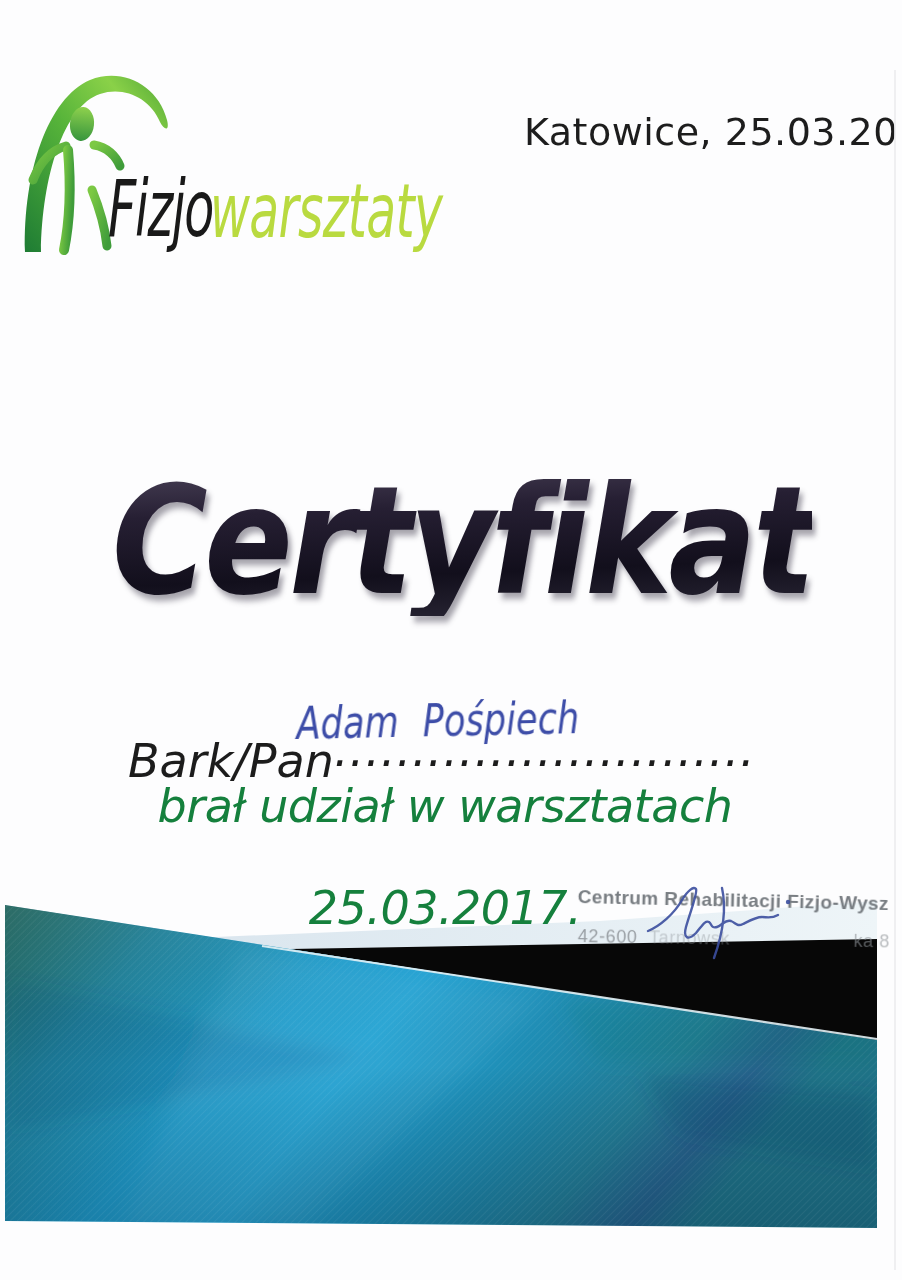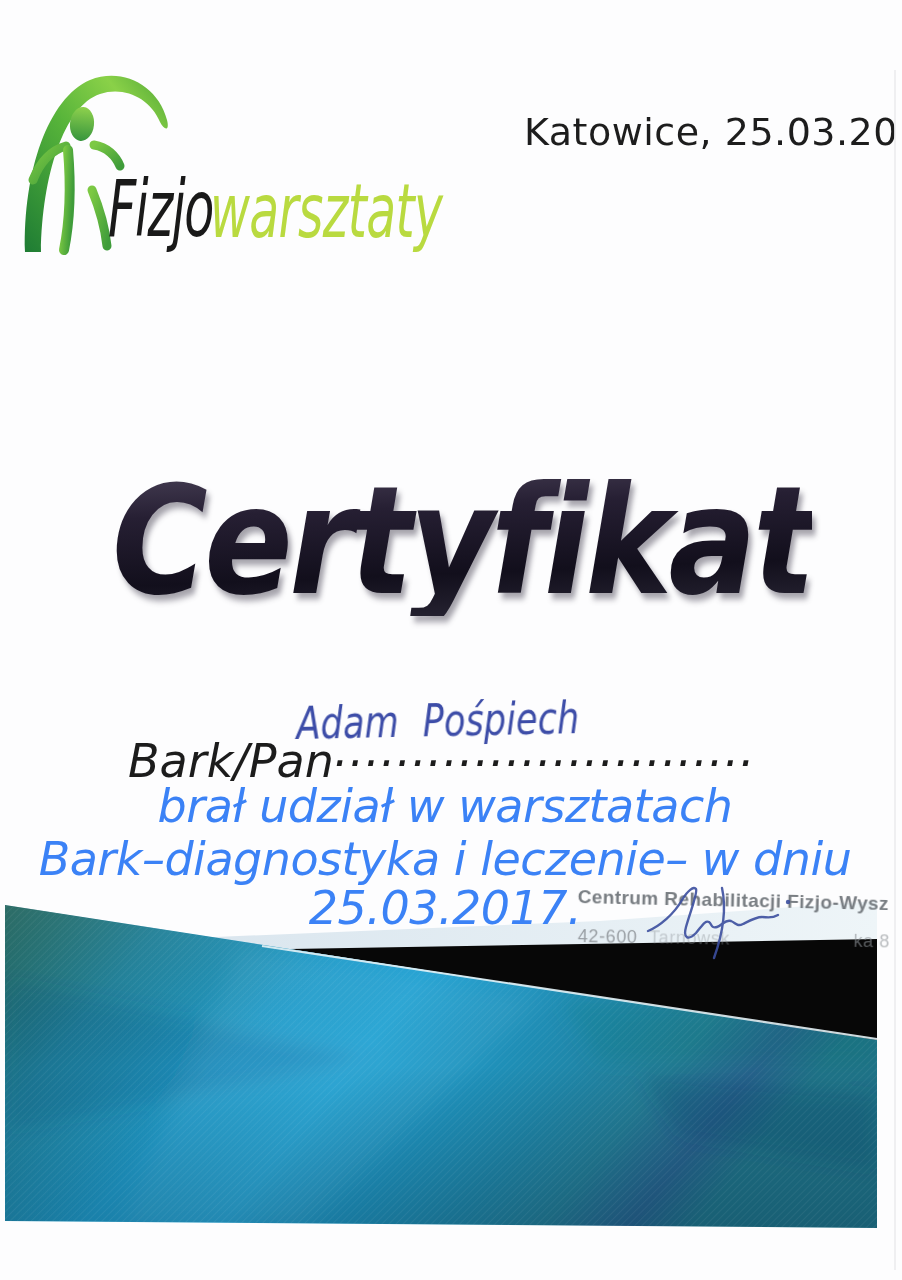--- a/index.html
+++ b/index.html
@@ -40,21 +40,21 @@
   .recipient-line{
     position:absolute;left:128px;top:724px;z-index:4;white-space:nowrap;
     font-size:46px;font-style:italic;color:#1c1c1c;line-height:1.15;
   }
   .dots{
     display:inline-block;width:420px;overflow:hidden;white-space:nowrap;
     letter-spacing:1px;vertical-align:baseline;
   }
   .body-line{
     position:absolute;left:0;width:890px;text-align:center;z-index:4;
-    font-size:46px;font-style:italic;color:#3b82f6;letter-spacing:-.5px;line-height:1.15;white-space:nowrap;
+    font-size:46px;font-style:italic;color:#15803d;letter-spacing:-.5px;line-height:1.15;white-space:nowrap;
   }
   .line-participation{top:780px;}
   .line-topic{top:833px;}
   .line-date{top:882px;}
   .handwriting{
     position:absolute;left:296px;top:702px;z-index:5;white-space:nowrap;
     font-size:44px;font-style:italic;color:#3d4da8;word-spacing:16px;
     transform:rotate(-1.2deg) scaleX(.8);transform-origin:0 0;
     filter:blur(.3px);line-height:1;
   }
@@ -176,21 +176,20 @@
   <div class="place-date">Katowice, 25.03.2017</div>
 
   <div class="title">Certyfikat</div>
 
   <div class="recipient-line">
     <span>Bark/Pan</span><span class="dots">...........................................................................</span>
   </div>
   <div class="handwriting">Adam Pośpiech</div>
 
   <div class="body-line line-participation">brał udział w warsztatach</div>
-  <div class="body-line line-topic">Bark–diagnostyka i leczenie– w dniu</div>
   <div class="body-line line-date">25.03.2017.</div>
 
   <div class="stamp-line1">Centrum Rehabilitacji Fizjo-Wysz</div>
   <div class="stamp-line2">
     <span class="pc">42-600</span>
     <span class="city">Tarnowsk</span>
     <span class="tail">ka 8</span>
   </div>
   <svg id="signature" width="180" height="90" viewBox="0 0 180 90" aria-hidden="true">
     <g fill="none" stroke="#3c4f9f" stroke-width="2.4" stroke-linecap="round" opacity="0.9">

